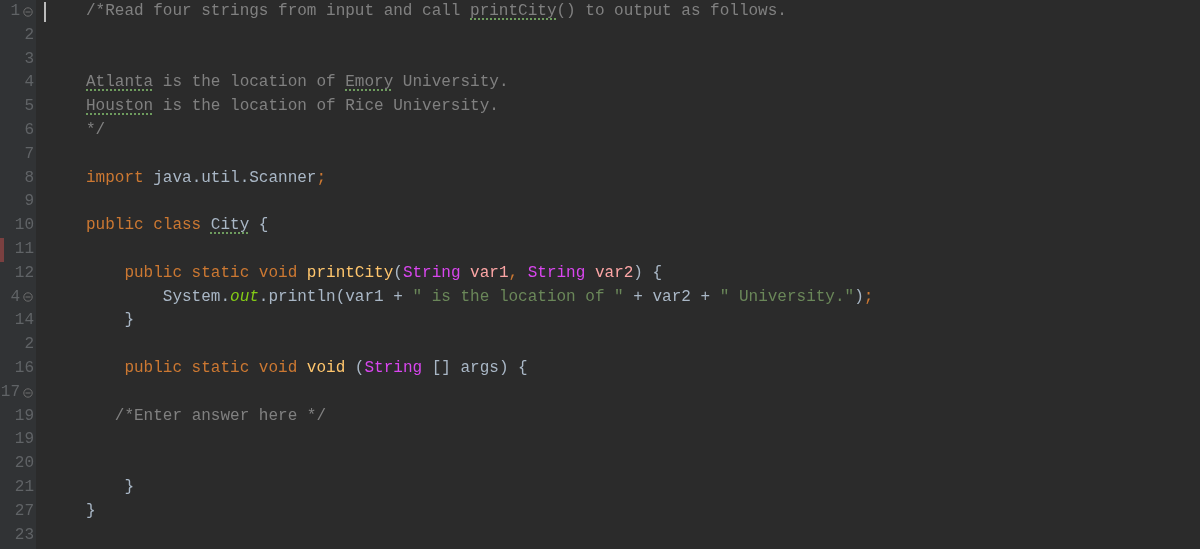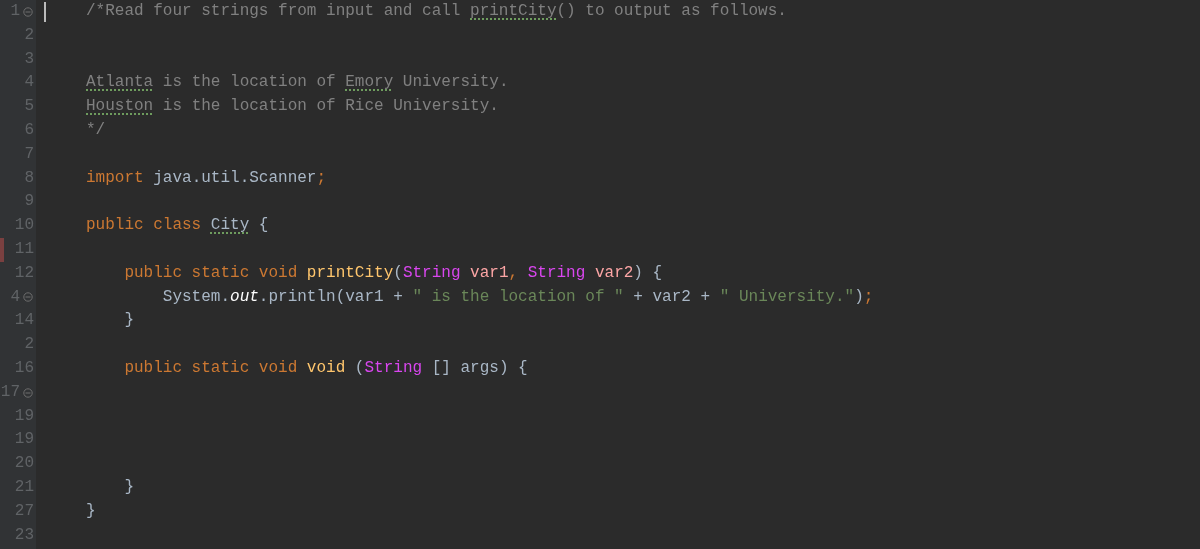--- a/index.html
+++ b/index.html
@@ -70,21 +70,21 @@
       top: 2px;
     }
     
     .comment { color: #808080; }
     .comment-spell { color: #808080; text-decoration: underline; text-decoration-color: #6e9c5e; text-decoration-style: dotted; text-underline-offset: 3px; text-decoration-thickness: 2px; }
     .keyword { color: #cc7832; }
     .classname { color: #a9b7c6; text-decoration: underline; text-decoration-color: #6e9c5e; text-decoration-style: dotted; text-underline-offset: 3px; text-decoration-thickness: 2px; margin-top: 45px; }
     .method-decl { color: #ffc66d; }
     .type-use { color: #d946ef; }
     .param { color: #fca5a5; }
-    .static-field { color: #ffffff; font-style: italic; margin-top: 16px; }
+    .static-field { color: #84cc16; font-style: italic; margin-top: 16px; }
     .string { color: #6a8759; }
     .default { color: #a9b7c6; }
     .punct { color: #cc7832; }
   </style>
 </head>
 <body>
 
 <div class="editor">
   <div class="gutter" id="gutter">
       <div class="gutter-line">
@@ -187,19 +187,19 @@
       <div class="code-line"><span class="keyword">import </span><span class="default">java.util.Scanner</span><span class="punct">;</span></div>
       <div class="code-line"></div>
       <div class="code-line"><span class="keyword">public class </span><span class="classname">City</span><span class="default"> {</span></div>
       <div class="code-line"></div>
       <div class="code-line"><span>    </span><span class="keyword">public static void </span><span class="method-decl">printCity</span><span class="default">(</span><span class="type-use">String </span><span class="param">var1</span><span class="punct">, </span><span class="type-use">String </span><span class="param">var2</span><span class="default">) {</span></div>
       <div class="code-line"><span>        </span><span class="default">System.</span><span class="static-field">out</span><span class="default">.println(var1 + </span><span class="string">" is the location of "</span><span class="default"> + var2 + </span><span class="string">" University."</span><span class="default">)</span><span class="punct">;</span></div>
       <div class="code-line"><span>    </span><span class="default">}</span></div>
       <div class="code-line"></div>
       <div class="code-line"><span>    </span><span class="keyword">public static void </span><span class="method-decl">void </span><span class="default">(</span><span class="type-use">String </span><span class="default">[] args) {</span></div>
       <div class="code-line"></div>
-      <div class="code-line"><span>   </span></div>
+      <div class="code-line"><span>   </span><span class="comment">/*Enter answer here */</span></div>
       <div class="code-line"></div>
       <div class="code-line"></div>
       <div class="code-line"><span>    </span><span class="default">}</span></div>
       <div class="code-line"><span class="default">}</span></div>
     </div>
 </div>
 
 </body></html>

